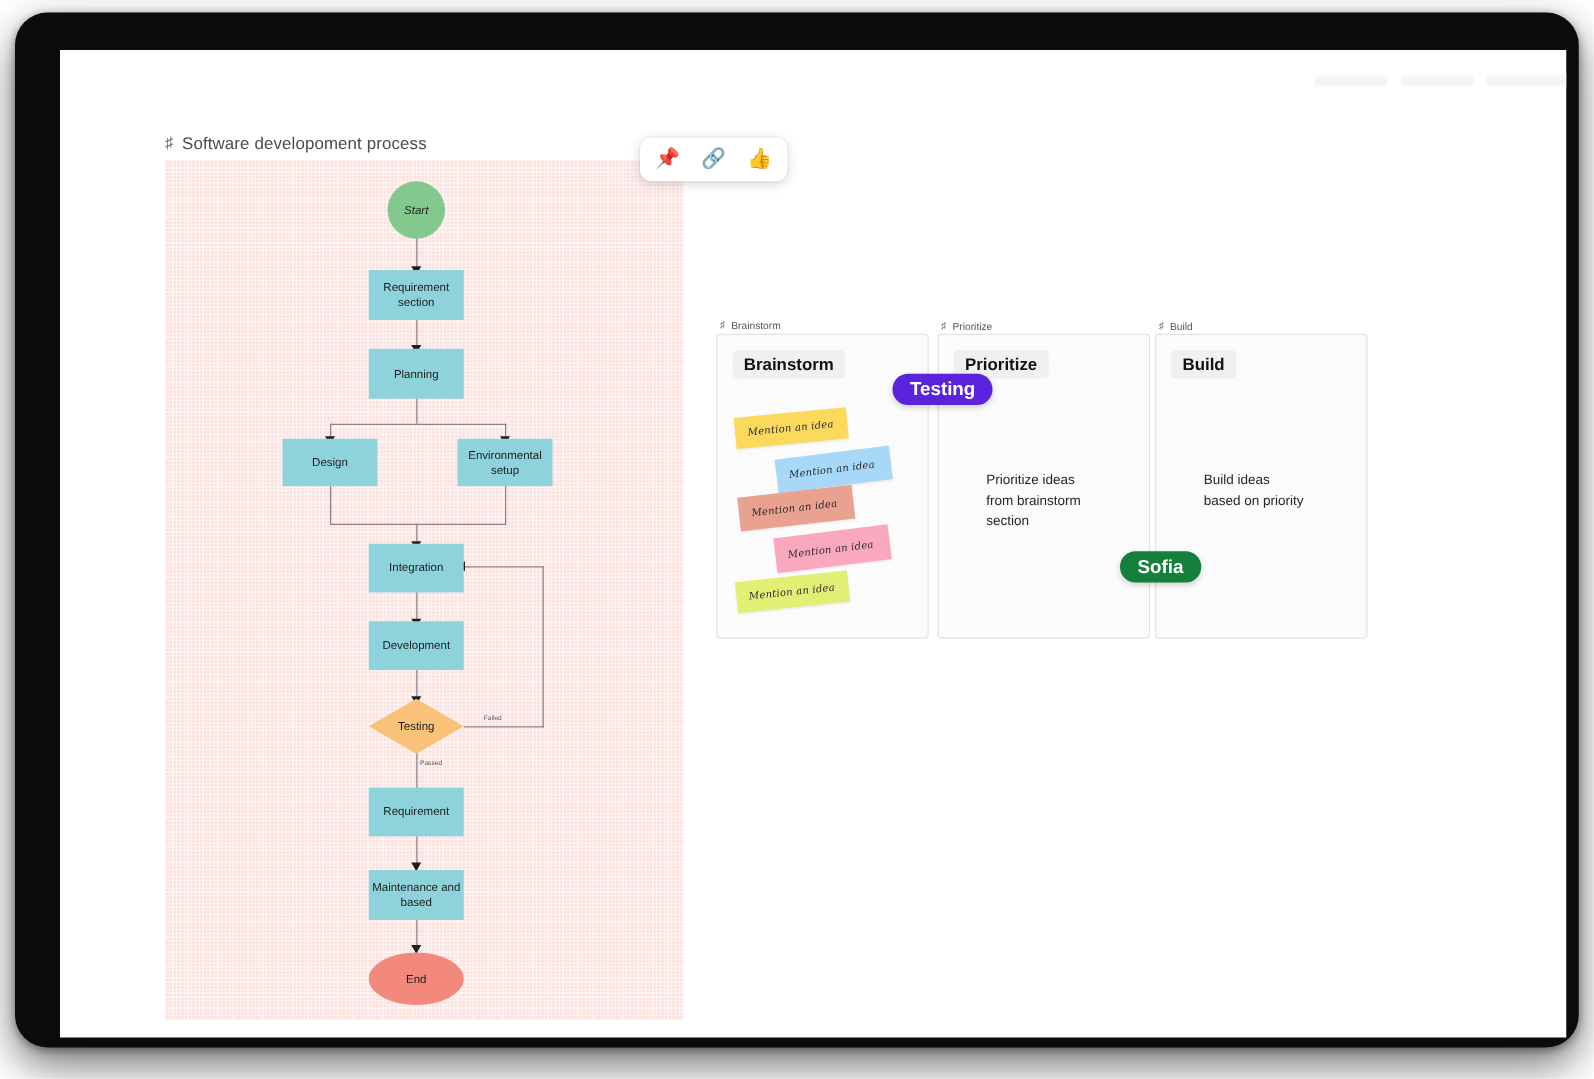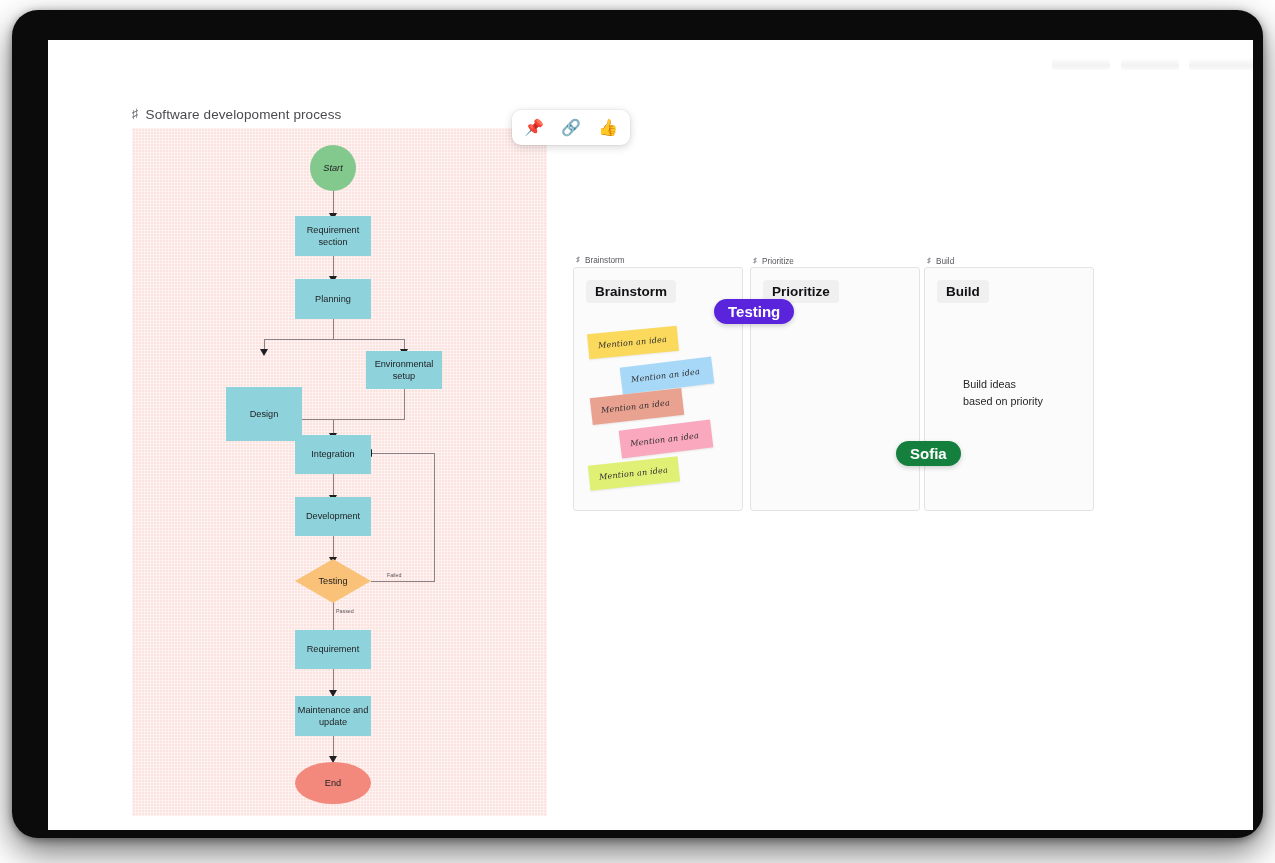--- a/index.html
+++ b/index.html
@@ -257,38 +257,38 @@
       <div class="conn v" style="left:201px; top:608px; height:26px;"></div>
       <div class="arrow-down" style="left:197px; top:628px;"></div>
 
       <div class="node circle" style="left: 178px; top: 17px; width: 46px; height: 46px; white-space: pre-line;">Start</div>
 
       <div class="node rect" style="left: 163px; top: 88px; width: 76px; height: 40px; white-space: pre-line;">Requirement
 section</div>
 
       <div class="node rect" style="left: 163px; top: 151px; width: 76px; height: 40px; white-space: pre-line;">Planning</div>
 
-      <div class="node rect" style="left: 94px; top: 223px; width: 76px; height: 54px; white-space: pre-line; margin-top: 36px;">Design</div>
+      <div class="node rect" style="left: 94px; top: 223px; width: 76px; height: 38px; white-space: pre-line;">Design</div>
 
       <div class="node rect" style="left: 234px; top: 223px; width: 76px; height: 38px; white-space: pre-line;">Environmental
 setup</div>
 
       <div class="node rect" style="left: 163px; top: 307px; width: 76px; height: 39px; white-space: pre-line;">Integration</div>
 
       <div class="node rect" style="left: 163px; top: 369px; width: 76px; height: 39px; white-space: pre-line;">Development</div>
 
       <div class="node diamond-wrap" style="left: 163px; top: 431px; width: 76px; height: 44px; white-space: pre-line;">
         <div class="diamond-shape"></div>
         <span class="diamond-label">Testing</span>
       </div>
 
       <div class="node rect" style="left: 163px; top: 502px; width: 76px; height: 39px; white-space: pre-line;">Requirement</div>
 
       <div class="node rect" style="left: 163px; top: 568px; width: 76px; height: 40px; white-space: pre-line;">Maintenance and
-update</div>
+based</div>
 
       <div class="node ellipse" style="left: 163px; top: 634px; width: 76px; height: 42px; white-space: pre-line;">End</div>
     </div>
 
     <div id="flowchart-toolbar">
       <div class="tb-btn">📌</div>
       <div class="tb-btn">🔗</div>
       <div class="tb-btn">👍</div>
     </div>
 
@@ -305,20 +305,23 @@
       <div class="sticky" style="left:46px; top:157px; width:92px; height:28px; background:#f9a8bd; transform:rotate(-7deg);">Mention an idea</div>
       <div class="sticky" style="left:15px; top:193px; width:90px; height:25px; background:#dff075; transform:rotate(-6deg);">Mention an idea</div>
     </div>
 
     <div class="panel-frame-label" style="left:705px; top:217px;">
       <span class="frame-glyph">♯</span>
       <span>Prioritize</span>
     </div>
     <div class="panel" style="left:702px; top:227px; width:170px; height:244px;">
       <div class="panel-title">Prioritize</div>
+      <div class="panel-body" style="left: 38px; top: 108px; width: 120px; white-space: pre-line;">Prioritize ideas
+from brainstorm
+section</div>
     </div>
 
     <div class="panel-frame-label" style="left:879px; top:217px;">
       <span class="frame-glyph">♯</span>
       <span>Build</span>
     </div>
     <div class="panel" style="left:876px; top:227px; width:170px; height:244px;">
       <div class="panel-title">Build</div>
       <div class="panel-body" style="left: 38px; top: 108px; width: 126px; white-space: pre-line;">Build ideas
 based on priority</div>

